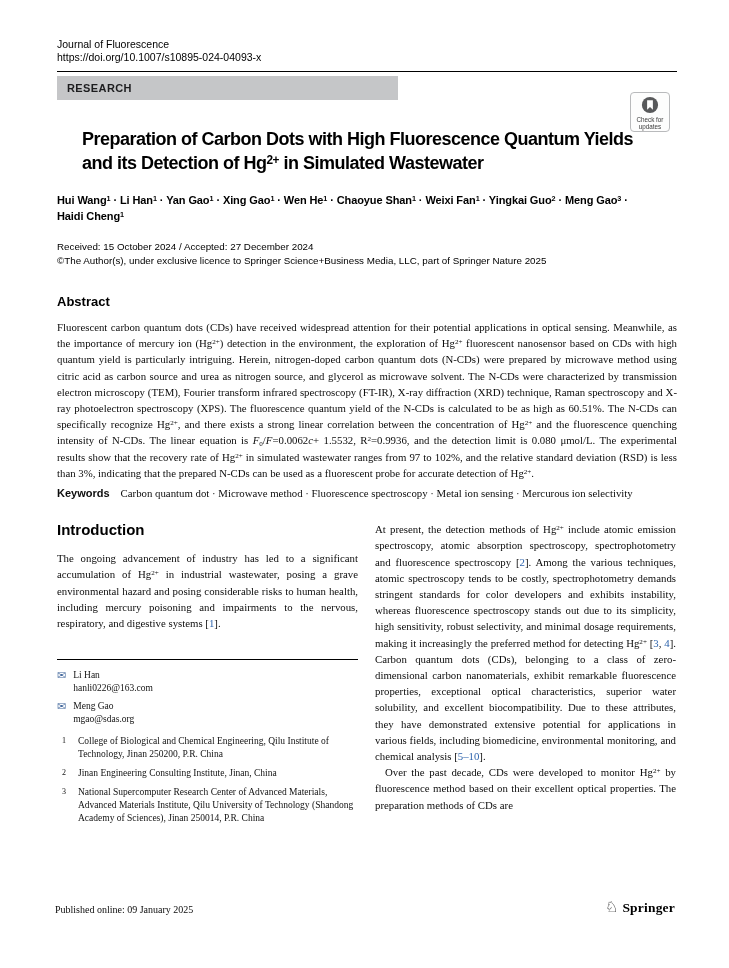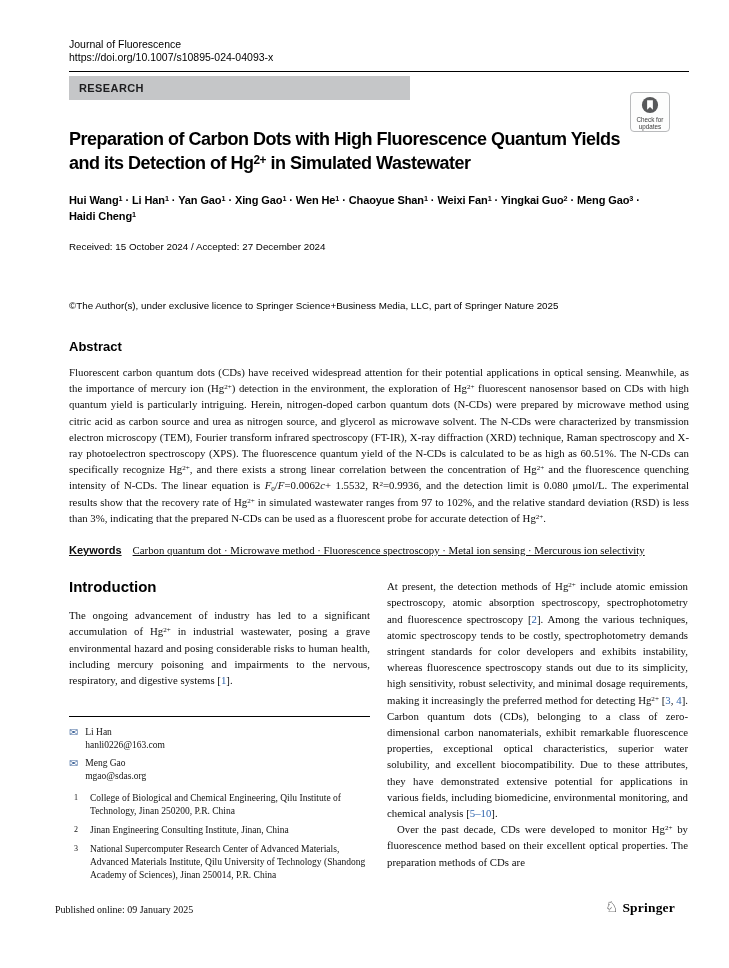--- a/index.html
+++ b/index.html
@@ -1,46 +1,46 @@
 <!DOCTYPE html>
 <html><head>
 <meta charset="utf-8">
 <style>
   html,body{margin:0;padding:0;background:#ffffff;}
   .page{position:relative;width:729px;height:968px;background:#fff;overflow:hidden;
         font-family:"Liberation Serif",serif;color:#111;}
-  .content{position:absolute;left:69px;top:38px;width:620px;}
+  .content{position:absolute;left:57px;top:38px;width:620px;}
   .sans{font-family:"Liberation Sans",sans-serif;}
 
   .jline{font-size:10.5px;line-height:13px;color:#000;}
   .toprule{border-top:1.5px solid #000;margin-top:7px;}
   .research{margin-top:4px;width:341px;box-sizing:border-box;background:#c5c6c8;
             color:#1d1d1f;font-size:11px;font-weight:bold;letter-spacing:0.4px;
             padding:6px 10px;}
 
   .badge{position:absolute;top:92px;right:59px;width:40px;height:40px;
          border:1px solid #b9babc;border-radius:4px;background:#fdfdfd;
          display:flex;flex-direction:column;align-items:center;
          padding-top:3px;box-sizing:border-box;cursor:pointer;}
   .badge-text{font-family:"Liberation Sans",sans-serif;font-size:6.3px;line-height:7px;
               color:#3a3a3a;text-align:center;margin-top:1.5px;width:36px;}
 
   h1,h2,p{margin:0;padding:0;}
   .title{margin-top:28px;font-size:18px;line-height:23.5px;font-weight:bold;
-         letter-spacing:-0.5px;color:#000;}
+         letter-spacing:-0.5px;color:#000;margin-left:25px;}
   .authors{margin-top:17px;font-size:11px;line-height:16px;font-weight:bold;
            letter-spacing:-0.1px;color:#000;}
-  .meta{font-size:9.8px;line-height:13.5px;color:#000;margin-top:45px;}
+  .meta{font-size:9.8px;line-height:13.5px;color:#000;}
   .meta.first{margin-top:16px;}
 
   .abs-h{margin-top:27px;font-size:13px;font-weight:bold;color:#000;}
   .body{font-size:10.8px;line-height:16.2px;color:#0c0c0c;}
   .just{text-align:justify;}
   .abstract{margin-top:10px;}
-  .keywords{margin-top:16px;text-decoration:underline;}
+  .keywords{margin-top:4px;}
   .kw-h{font-family:"Liberation Sans",sans-serif;font-weight:bold;font-size:11px;
         margin-right:11px;}
 
   .cols{margin-top:20px;display:flex;gap:17px;}
   .col{width:301px;flex:0 0 301px;}
   .sec-h{font-size:15px;font-weight:bold;color:#000;}
   .intro-p{margin-top:12px;}
   .indent{text-indent:10px;}
 
   .footnotes{margin-top:28px;}

